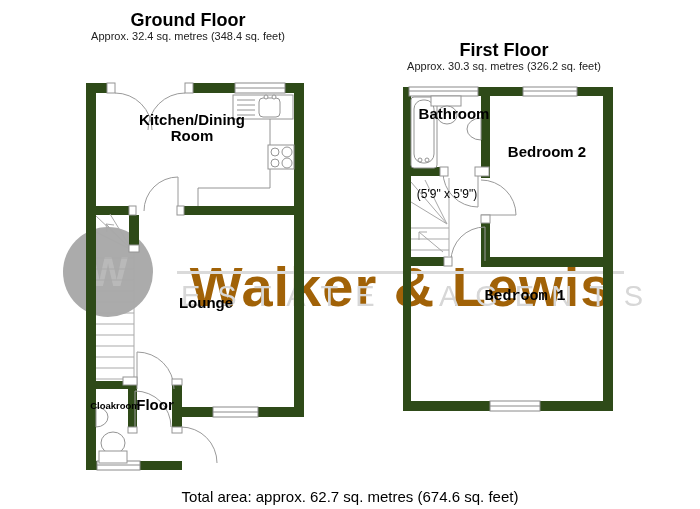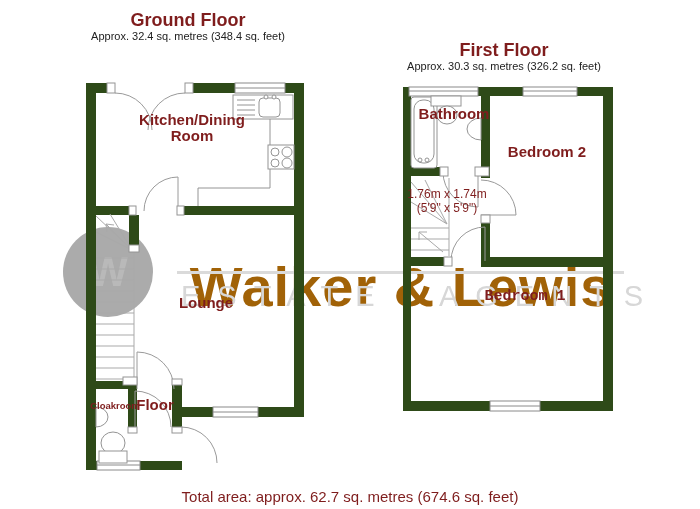--- a/index.html
+++ b/index.html
@@ -1,18 +1,18 @@
 <!DOCTYPE html>
 <html><head>
 <meta charset="utf-8">
 <style>
   html,body{margin:0;padding:0;background:#fff;}
   .page{position:relative;width:700px;height:509px;background:#fff;overflow:hidden;
         font-family:"Liberation Sans", sans-serif;color:#111;}
-  .lbl{position:absolute;text-align:center;color:#7f1d1d;}
+  .lbl{position:absolute;text-align:center;color:#000000;}
   .title{font-weight:bold;font-size:18px;}
   .subtitle{font-size:11px;color:#222;}
   .room{font-weight:bold;font-size:15px;line-height:1.05;}
   .room-sm{font-weight:bold;font-size:9.5px;}
   .dims{font-size:12px;line-height:1.2;}
   .total{font-size:15px;}
   
   .wm-circle{position:absolute;left:63px;top:227px;width:90px;height:90px;border-radius:50%;
              background:#ababab;display:flex;align-items:center;justify-content:center;
              font-weight:bold;font-size:42px;color:#b9b9b9;}
@@ -200,18 +200,17 @@
   <div class="lbl room" style="left:132px;top:112px;width:120px;">Kitchen/Dining Room</div>
   <div class="lbl room" style="left:156px;top:247px;width:100px;margin-top:48px;">Lounge</div>
   <div class="lbl room-sm" style="left:90px;top:400px;width:50px;">Cloakroom</div>
   <div class="lbl room" style="left:125px;top:397px;width:60px;">Floor</div>
 
   <div class="lbl room" style="left:414px;top:106px;width:80px;">Bathroom</div>
   <div class="lbl room" style="left:497px;top:144px;width:100px;">Bedroom 2</div>
   <div class="lbl room" style="left:475px;top:289px;width:100px;font-family:Liberation Mono, monospace;">Bedroom 1</div>
 
   <div class="lbl dims" style="left:397px;top:187px;width:100px;">
-    <div>1.76m x 1.74m</div>
     <div>(5'9" x 5'9")</div>
   </div>
 
   <div class="lbl total" style="left:100px;top:488px;width:500px;">Total area: approx. 62.7 sq. metres (674.6 sq. feet)</div>
 </div>
 
 </body></html>

